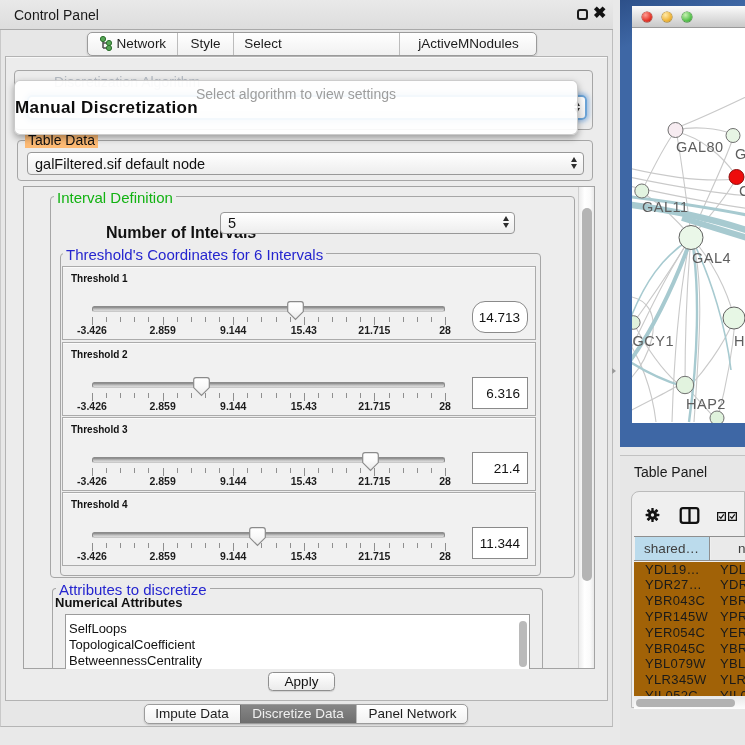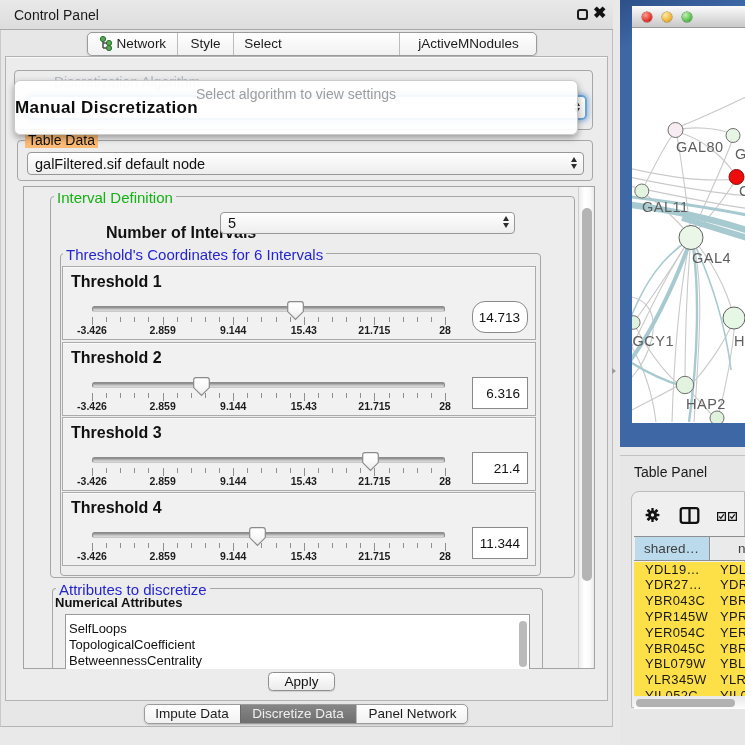--- a/index.html
+++ b/index.html
@@ -17,21 +17,21 @@
 .gtitle{position:absolute;font-size:15px;background:#ececec;padding:0 3px;white-space:nowrap;}
 .combo{position:absolute;height:23px;background:linear-gradient(#ffffff,#ededed);border:1px solid #989898;border-radius:4px;font-size:14.5px;color:#111;}
 .combo .ct{position:absolute;left:7px;top:3px;}
 .stepper{position:absolute;top:4px;width:9px;height:14px;}
 .stepper:before{content:"";position:absolute;left:1px;top:1px;border-left:3.5px solid transparent;border-right:3.5px solid transparent;border-bottom:5px solid #2e2e2e;}
 .stepper:after{content:"";position:absolute;left:1px;bottom:1px;border-left:3.5px solid transparent;border-right:3.5px solid transparent;border-top:5px solid #2e2e2e;}
 #spane{position:absolute;left:23px;top:186px;width:572px;height:483px;background:#ededed;border:1px solid #a3a3a3;overflow:hidden;}
 #vsb{position:absolute;left:554px;top:0;width:17px;height:481px;background:linear-gradient(90deg,#ececec,#ffffff 35%,#fafafa 70%,#e4e4e4);border-left:1px solid #cfcfcf;}
 #vsbthumb{position:absolute;left:3px;top:21px;width:10px;height:373px;background:#b4b4b4;border-radius:5px;}
 .thbox{position:absolute;background:#f1f1f1;border:1px solid #ababab;box-shadow:inset 0 1px 0 #fbfbfb;}
-.thlab{position:absolute;left:8px;top:6px;font-size:16px;font-weight:bold;color:#111;}
+.thlab{position:absolute;left:8px;top:6px;font-size:10px;font-weight:bold;color:#111;}
 .track{position:absolute;height:5.5px;border-radius:2.5px;background:linear-gradient(#848484,#c2c2c2 55%,#dedede);border:1px solid #8c8c8c;border-bottom-color:#c9c9c9;}
 .minor{position:absolute;height:5.5px;background:repeating-linear-gradient(90deg,#8f8f8f 0 1px,transparent 1px 14.12px);}
 .major{position:absolute;height:8px;background:repeating-linear-gradient(90deg,#8f8f8f 0 1px,transparent 1px 70.6px);}
 .tlab{position:absolute;width:60px;text-align:center;font-size:10.5px;font-weight:bold;color:#1d1d1d;}
 .thumb{position:absolute;}
 .vbox{position:absolute;width:56px;height:32px;background:#fff;border:1px solid #8a8a8a;font-size:13.5px;color:#111;text-align:right;padding:8px 7px 0 0;}
 #numlist{position:absolute;left:65px;top:614px;width:465px;height:55px;background:#fff;border:1px solid #9b9b9b;border-bottom:none;overflow:hidden;font-size:13px;color:#111;padding-top:6px;}
 #numlist div{padding-left:3px;height:16.2px;line-height:16.2px;}
 #lsbthumb{position:absolute;left:519px;top:621px;width:8px;height:46px;background:#bababa;border-radius:4px;}
 #apply{position:absolute;left:268px;top:672px;width:67px;height:19px;background:linear-gradient(#ffffff,#ebebeb);border:1px solid #8f8f8f;border-radius:4.5px;font-size:13.5px;color:#111;text-align:center;line-height:17px;box-shadow:0 1px 1px rgba(0,0,0,0.12);}
@@ -40,21 +40,21 @@
 #popup .p2{position:absolute;left:0px;top:17px;font-weight:bold;color:#0d0d0d;font-size:17px;letter-spacing:0.4px;}
 #popup .p3{position:absolute;left:0px;top:30.5px;color:#0d0d0d;font-size:17.5px;}
 #net{position:absolute;left:620px;top:0;width:125px;height:447px;background:linear-gradient(160deg,#2d5089 0,#3e67a5 10%,#3e67a5 100%);}
 #nettb{position:absolute;left:11.5px;top:6px;width:113.5px;height:21.5px;background:linear-gradient(#fbfbfb,#c9c9c9);border-bottom:1px solid #9a9a9a;}
 .tl{position:absolute;top:6px;width:10px;height:10px;border-radius:50%;}
 #ncanvas{position:absolute;left:11.5px;top:28px;width:113.5px;height:395px;background:#fff;overflow:hidden;}
 #tp{position:absolute;left:620px;top:455px;width:125px;height:290px;background:#e7e7e7;border-top:1px solid #c2c2c2;}
 #tptitle{position:absolute;left:14px;top:8px;font-size:14px;color:#1a1a1a;}
 #tcard{position:absolute;left:11px;top:35px;width:114px;height:217px;background:#efefef;border:1px solid #bbb;border-radius:8px 0 0 0;}
 #thead{position:absolute;left:2px;top:44px;width:112px;height:25px;border-top:1px solid #8f8f8f;border-bottom:1px solid #8f8f8f;font-size:13.5px;color:#3e3e3e;}
-#trows{position:absolute;left:2px;top:69.5px;width:112px;height:134.5px;background:#fde047;overflow:hidden;font-size:13px;letter-spacing:0.35px;color:#1a1a1a;}
+#trows{position:absolute;left:2px;top:69.5px;width:112px;height:134.5px;background:#a16207;overflow:hidden;font-size:13px;letter-spacing:0.35px;color:#1a1a1a;}
 .trow{position:absolute;left:0;width:112px;height:15.8px;line-height:15.8px;}
 #hsb{position:absolute;left:2px;top:204px;width:112px;height:13px;background:linear-gradient(#e8e8e8,#fdfdfd);}
 #hsbthumb{position:absolute;left:2px;top:3px;width:99px;height:8px;background:#b2b2b2;border-radius:4px;}
 </style></head><body>
 <svg width="0" height="0" style="position:absolute">
     <defs>
       <linearGradient id="thg" x1="0" y1="0" x2="0" y2="1">
         <stop offset="0" stop-color="#ffffff"></stop>
         <stop offset="0.45" stop-color="#fafafa"></stop>
         <stop offset="1" stop-color="#e9e9e9"></stop>

